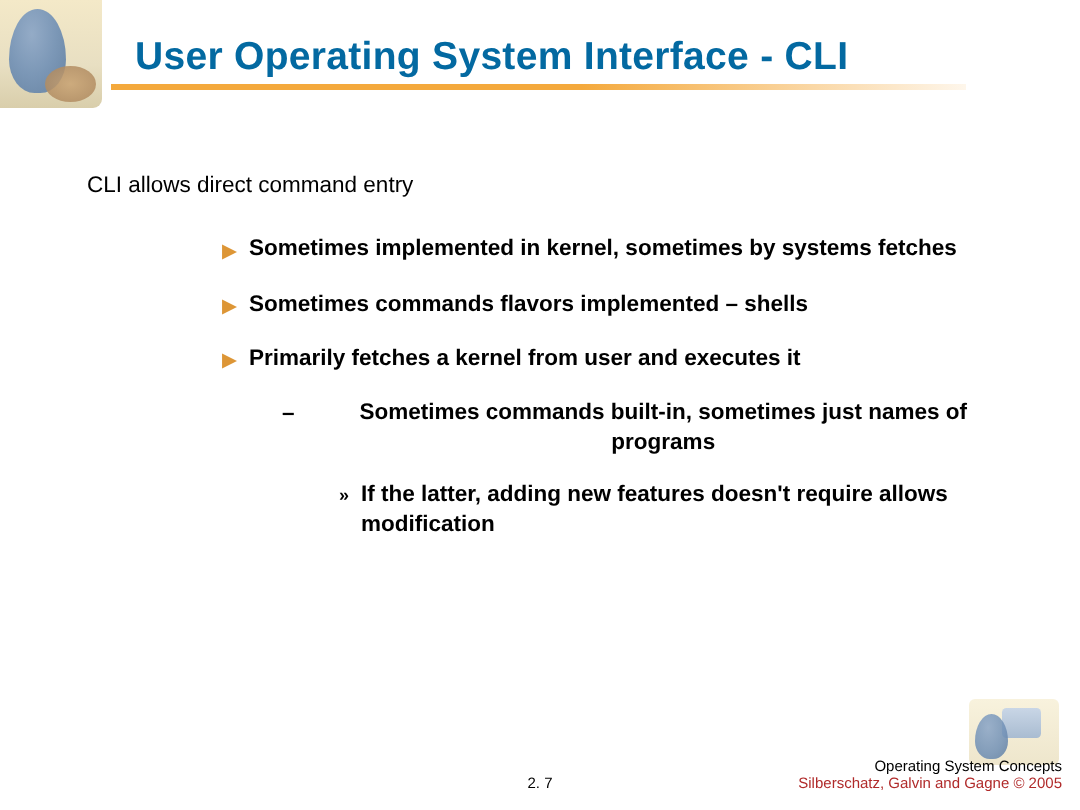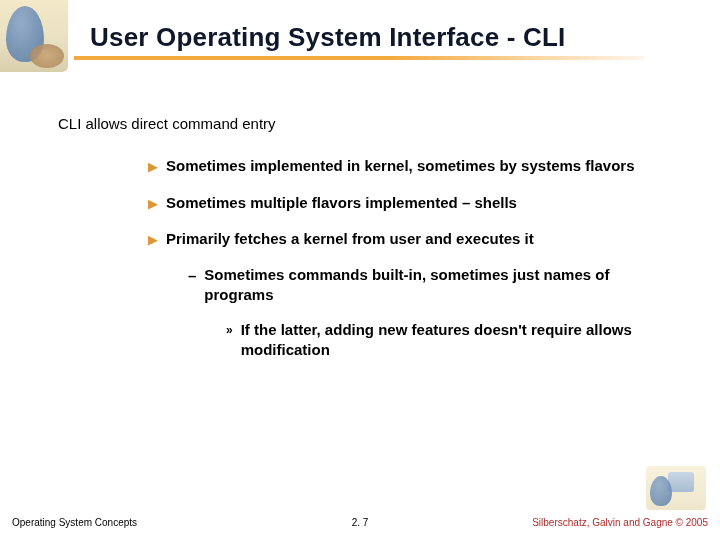--- a/index.html
+++ b/index.html
@@ -36,21 +36,21 @@
     border-radius: 50%;
     opacity: 0.85;
   }
   .title {
     position: absolute;
     top: 22px;
     left: 90px;
     right: 30px;
     font-size: 26px;
     font-weight: bold;
-    color: #0f172a;
+    color: #0369a1;
     letter-spacing: 0.2px;
   }
   .title-underline {
     position: absolute;
     top: 56px;
     left: 74px;
     width: 570px;
     height: 4px;
     background: linear-gradient(90deg, #f4a93c 0%, #f4a93c 55%, rgba(244,169,60,0.1) 100%);
   }
@@ -86,21 +86,21 @@
     margin-top: 4px;
     margin-bottom: 14px;
   }
   .sub .dash {
     color: #000;
     margin-right: 8px;
     flex: 0 0 auto;
     font-weight: bold;
     padding-top: 1px;
   }
-  .sub .txt { font-weight: bold; flex: 1; }
+  .sub .txt { font-weight: bold; flex: 1; text-align: center; }
   .sub2 {
     display: flex;
     margin-left: 168px;
     margin-bottom: 14px;
   }
   .sub2 .raquo {
     color: #000;
     margin-right: 8px;
     flex: 0 0 auto;
     font-size: 12px;
@@ -111,20 +111,21 @@
   .footer {
     position: absolute;
     bottom: 12px;
     left: 12px;
     right: 12px;
     display: flex;
     align-items: flex-end;
     justify-content: space-between;
     font-size: 10px;
     color: #000;
+    flex-direction: column;
   }
   .footer-left { color: #000; }
   .footer-center {
     position: absolute;
     left: 50%;
     transform: translateX(-50%);
     bottom: 0;
     margin-top: 34px;
   }
   .footer-right {
@@ -165,25 +166,25 @@
 <div class="logo-top"></div>
 
 <div class="title">User Operating System Interface - CLI</div>
 <div class="title-underline"></div>
 
 <div class="content">
   <div class="lead">CLI allows direct command entry</div>
 
   <div class="bullet">
     <span class="marker">▶</span>
-    <span class="txt">Sometimes implemented in kernel, sometimes by systems flavors</span>
+    <span class="txt">Sometimes implemented in kernel, sometimes by systems fetches</span>
   </div>
   <div class="bullet">
     <span class="marker">▶</span>
-    <span class="txt">Sometimes multiple flavors implemented – shells</span>
+    <span class="txt">Sometimes commands flavors implemented – shells</span>
   </div>
   <div class="bullet">
     <span class="marker">▶</span>
     <span class="txt">Primarily fetches a kernel from user and executes it</span>
   </div>
 
   <div class="sub">
     <span class="dash">–</span>
     <span class="txt">Sometimes commands built-in, sometimes just names of programs</span>
   </div>

